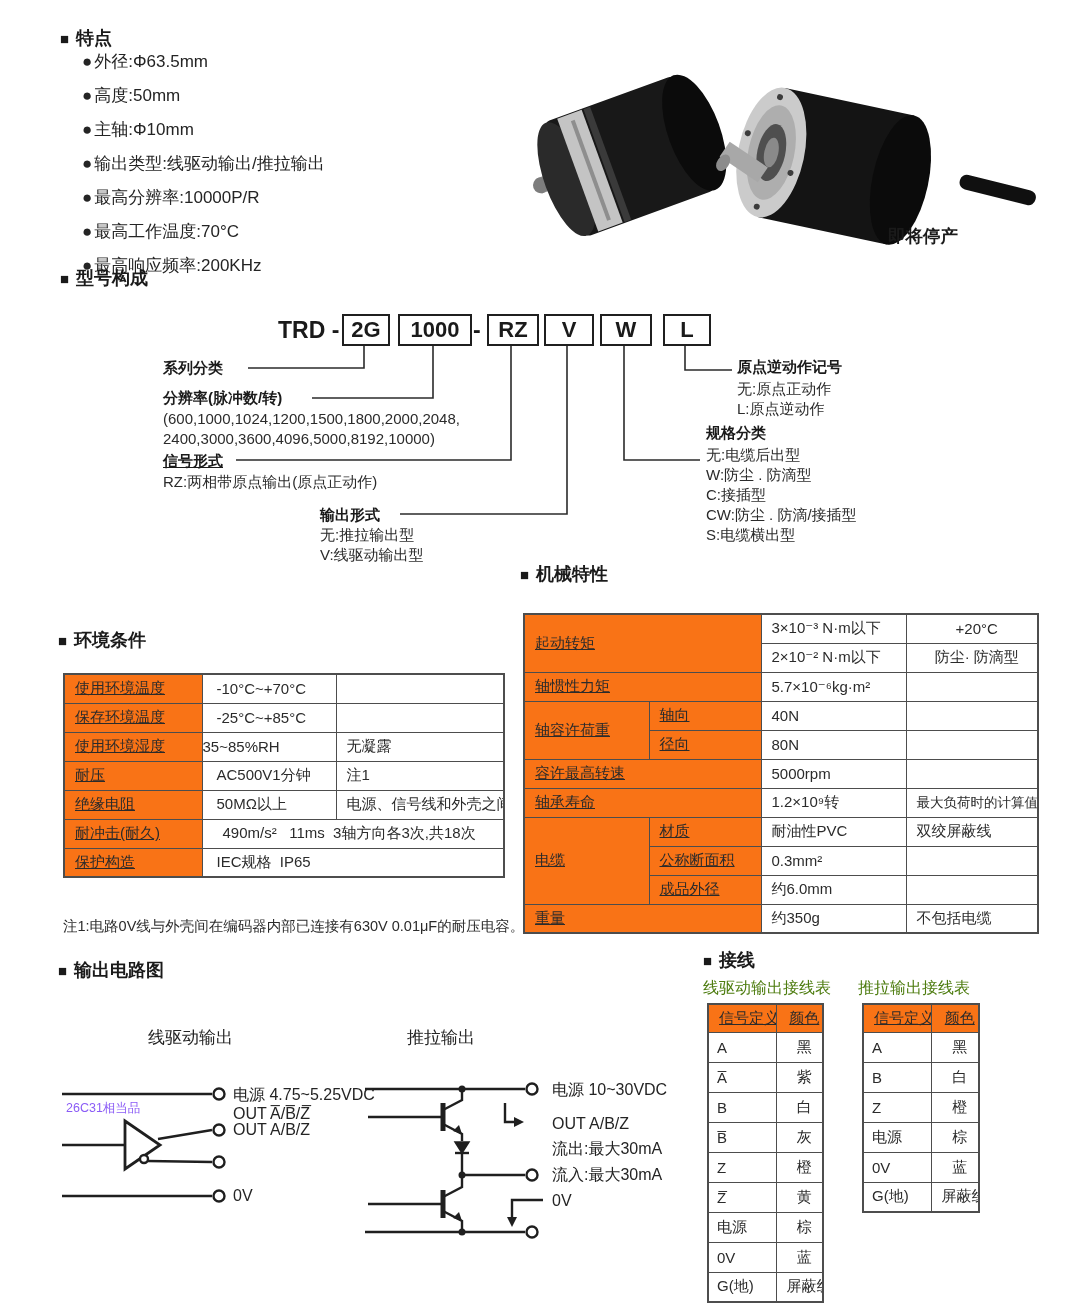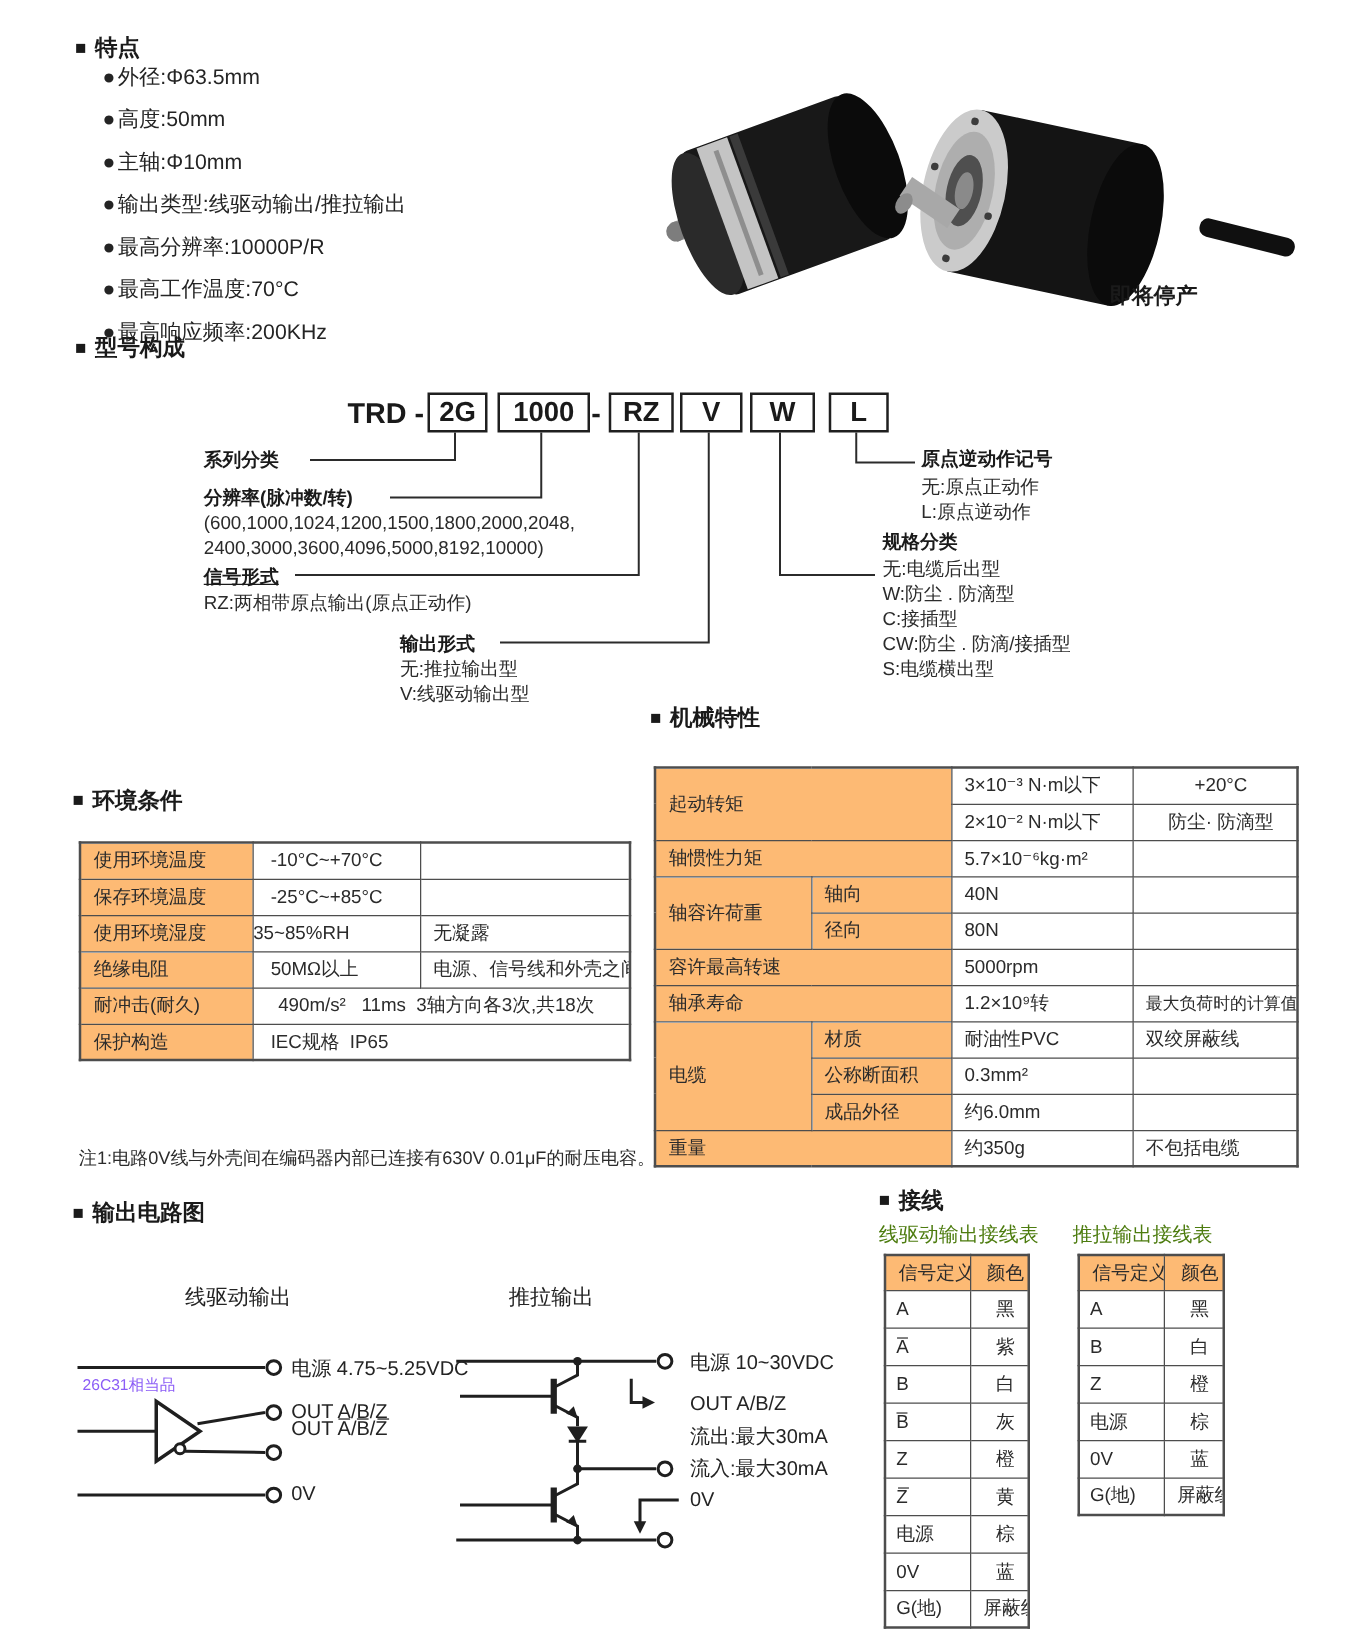--- a/index.html
+++ b/index.html
@@ -10,21 +10,21 @@
   .sec-title .marker{font-size:15px;line-height:1;}
   .feat-item{display:flex;align-items:center;gap:2px;font-size:17px;white-space:nowrap;color:#242424;}
   .bold{font-weight:bold;}
   .model-text{font-size:23px;font-weight:bold;color:#1a1a1a;line-height:32px;white-space:nowrap;}
   .model-box{position:absolute;height:28px;border:2px solid #1f1f1f;display:flex;align-items:center;justify-content:center;
              font-size:22px;font-weight:bold;color:#1a1a1a;background:#fff;}
   .lbl-title{font-size:15px;font-weight:bold;color:#1a1a1a;white-space:nowrap;}
   .lbl-text{font-size:15px;color:#2b2b2b;white-space:nowrap;}
   table.tbl{position:absolute;border-collapse:collapse;table-layout:fixed;border:2px solid #4d4d4d;}
   table.tbl td{border:1px solid #4d4d4d;font-size:15px;color:#2b2b2b;white-space:pre;overflow:hidden;padding:0 0 0 10px;}
-  td.lab{background:#fdba74;}
+  td.lab{background:#f97316;text-decoration:underline;}
   td.ctr{text-align:center;padding:0 2px;}
   .note-text{font-size:14.5px;color:#2b2b2b;white-space:nowrap;}
   .circ-label{font-size:16px;color:#242424;white-space:nowrap;}
   .circ-title{font-size:17px;color:#242424;font-weight:normal;white-space:nowrap;}
   .small-note{font-size:12.5px;color:#8b5cf6;white-space:nowrap;}
   .wire-title{font-size:16px;color:#4d7c0f;white-space:nowrap;}
   svg{display:block;}
 </style>
 </head>
 <body>
@@ -237,20 +237,25 @@
     </tr>
     <tr style="height:29px">
       <td class="lab">保存环境温度</td>
       <td style="padding-left:14px;">-25°C~+85°C</td>
       <td></td>
     </tr>
     <tr style="height:29px">
       <td class="lab">使用环境湿度</td>
       <td style="padding-left:0;">35~85%RH</td>
       <td>无凝露</td>
+    </tr>
+    <tr style="height:29px">
+      <td class="lab">耐压</td>
+      <td style="padding-left:14px;">AC500V1分钟</td>
+      <td>注1</td>
     </tr>
     <tr style="height:29px">
       <td class="lab">绝缘电阻</td>
       <td style="padding-left:14px;">50MΩ以上</td>
       <td>电源、信号线和外壳之间</td>
     </tr>
     <tr style="height:29px">
       <td class="lab">耐冲击(耐久)</td>
       <td colspan="2" style="padding-left:20px;">490m/s²   11ms  3轴方向各3次,共18次</td>
     </tr>
@@ -312,21 +317,21 @@
       <polyline points="465,63 465,82 476,82"></polyline>
       <polygon points="484,82 474,77 474,87" fill="#1f1f1f" stroke="none"></polygon>
       <polyline points="503,160 472,160 472,179"></polyline>
       <polygon points="472,187 467,177 477,177" fill="#1f1f1f" stroke="none"></polygon>
     </g>
   </svg>
 
   <div class="abs circ-label" style="left:233px;top:1085px;">电源 4.75~5.25VDC</div>
   <div class="abs small-note" style="left:66px;top:1100px;">26C31相当品</div>
   <div class="abs circ-label" style="left:233px;top:1121px;">OUT A/B/Z</div>
-  <div class="abs circ-label" style="left:233px;top:1135px;">OUT A̅/B̅/Z̅</div>
+  <div class="abs circ-label" style="left:233px;top:1105px;">OUT A̅/B̅/Z̅</div>
   <div class="abs circ-label" style="left:233px;top:1187px;">0V</div>
 
   <div class="abs circ-label" style="left:552px;top:1080px;">电源 10~30VDC</div>
   <div class="abs circ-label" style="left:552px;top:1115px;">OUT A/B/Z</div>
   <div class="abs circ-label" style="left:552px;top:1139px;">流出:最大30mA</div>
   <div class="abs circ-label" style="left:552px;top:1165px;">流入:最大30mA</div>
   <div class="abs circ-label" style="left:552px;top:1192px;">0V</div>
 
   <div class="abs sec-title" style="left:703px;top:948px;">
     <span class="marker">■</span>

